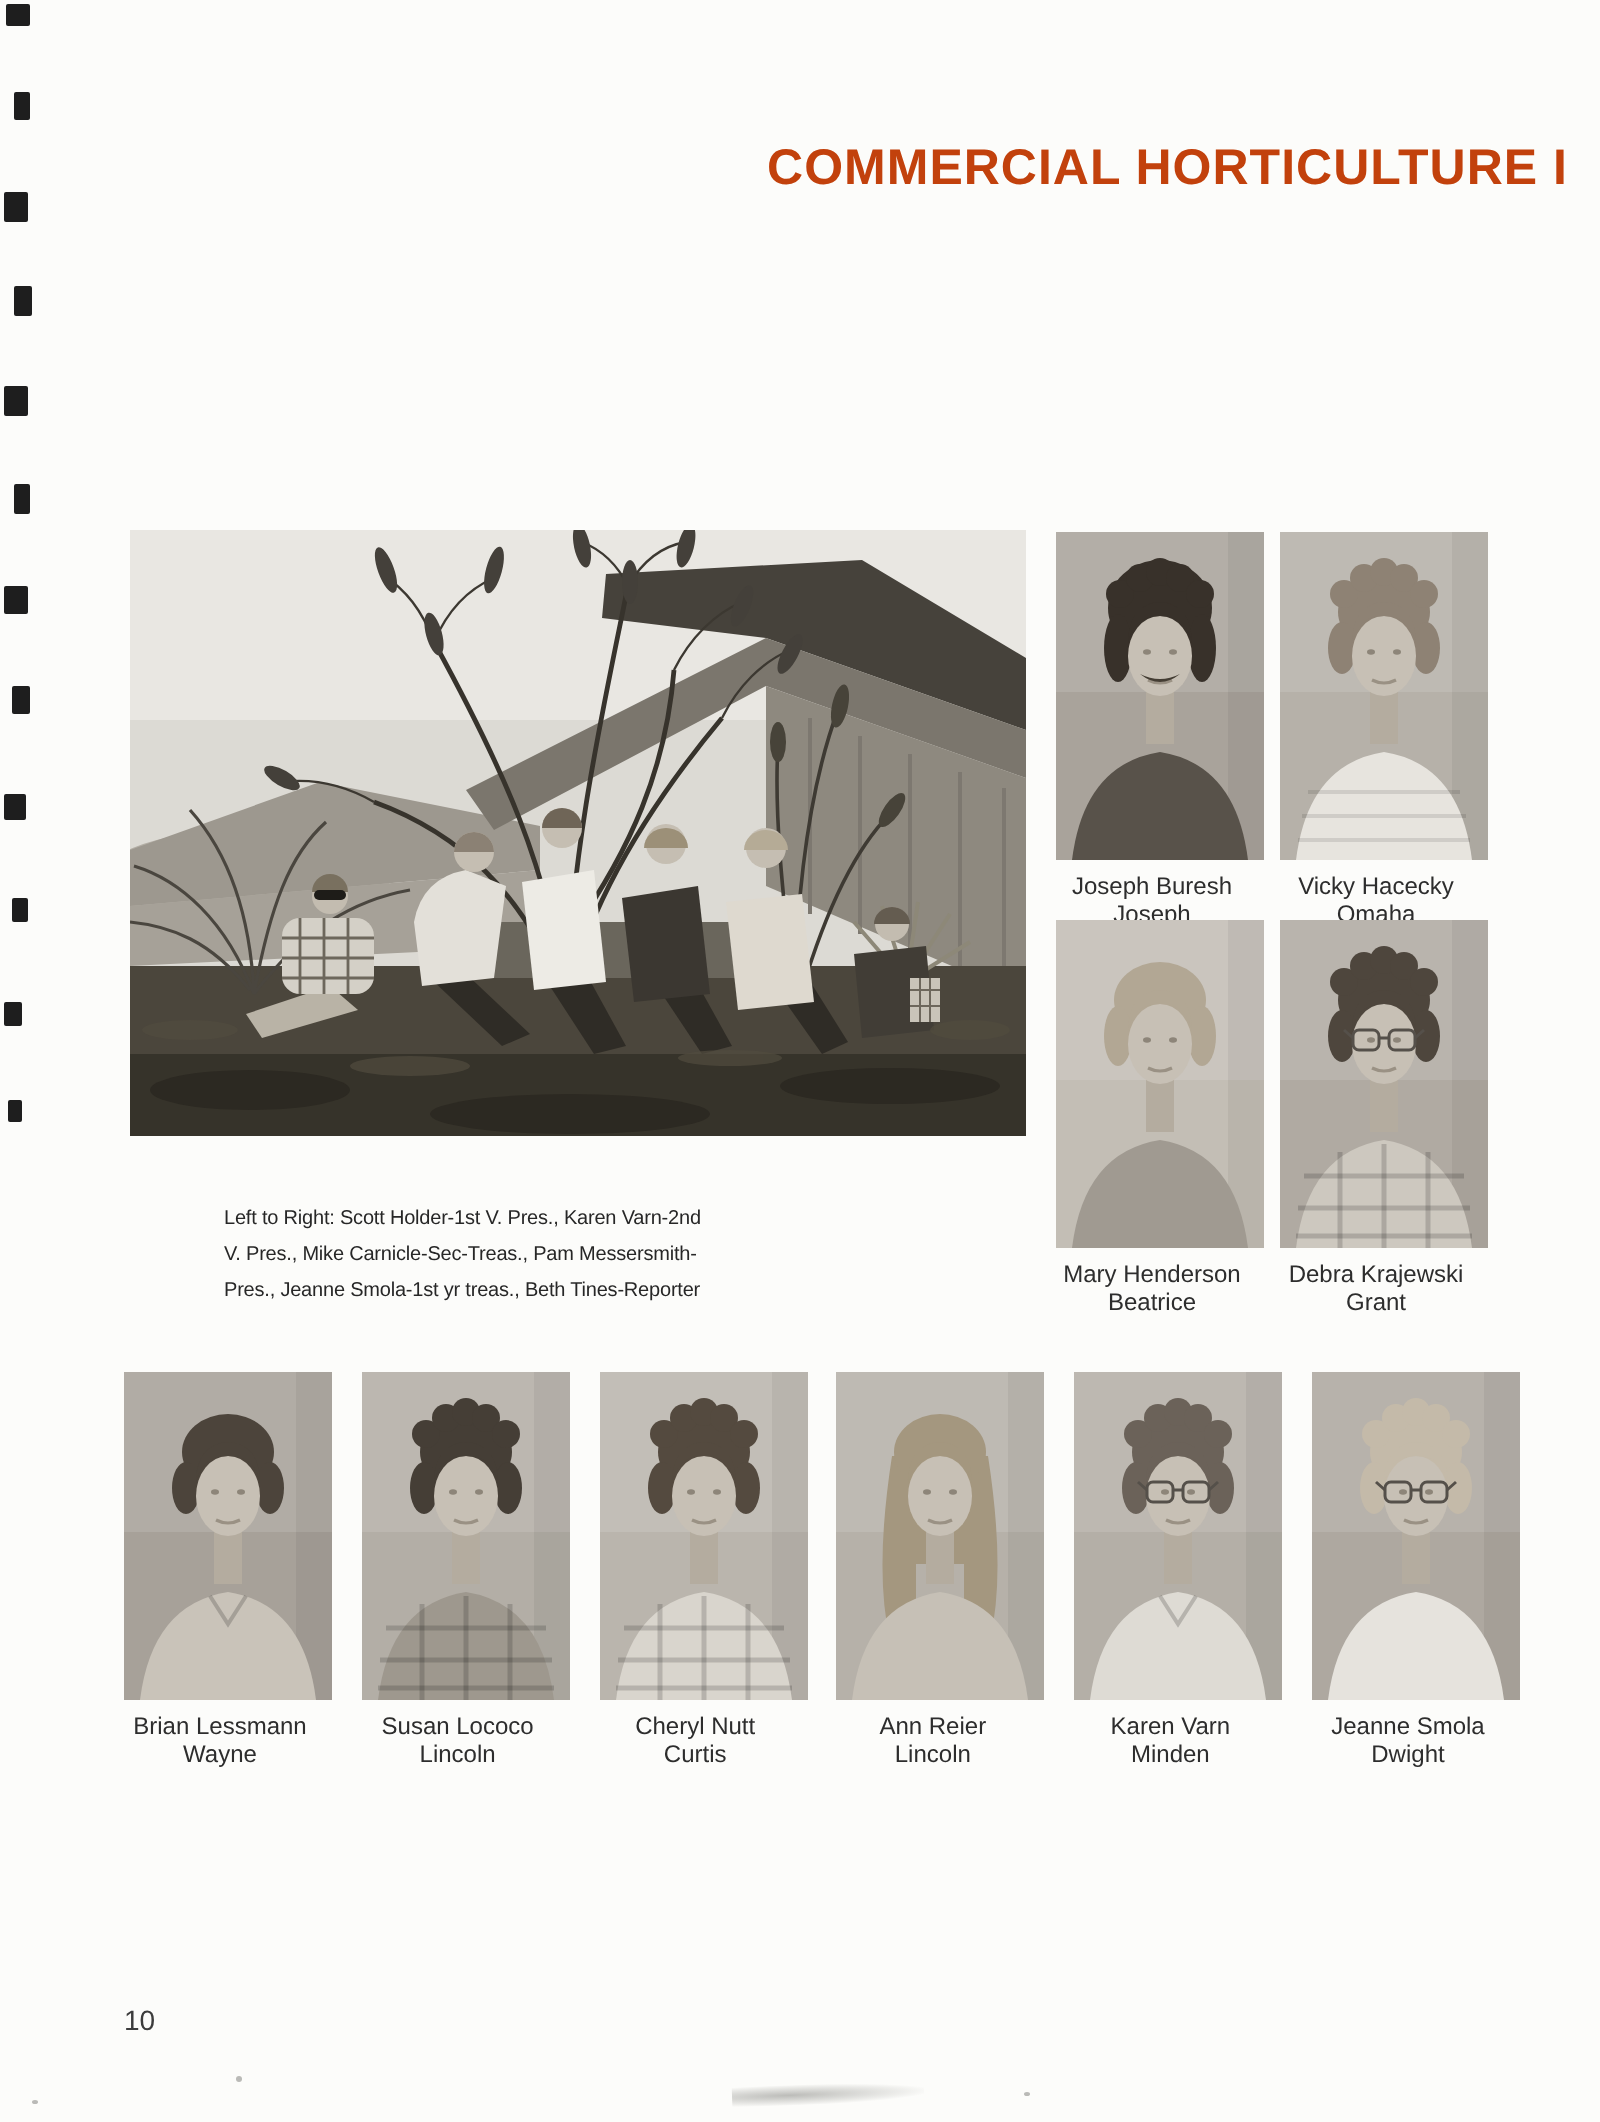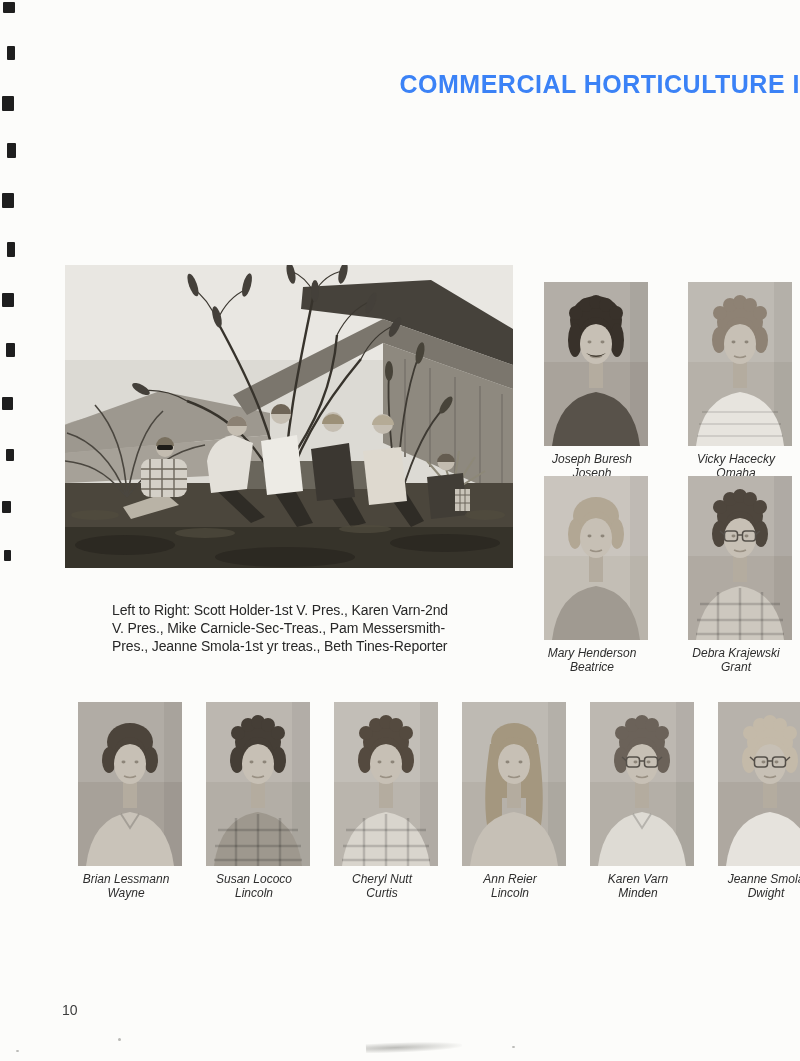--- a/index.html
+++ b/index.html
@@ -4,47 +4,47 @@
 <style>
   html,body{margin:0;padding:0;background:#ffffff;}
   .page{
     position:relative;width:800px;height:1061px;overflow:hidden;
     background:#fcfcfa;
     font-family:"Liberation Sans", sans-serif;
     color:#222;
   }
   .scan-mark{position:absolute;background:#1e1e1e;border-radius:1px;}
   .page-title{
-    position:absolute;top:53px;right:0;
-    font-size:25px;font-weight:bold;letter-spacing:0.5px;color:#3b82f6;
+    position:absolute;top:53px;right:16px;
+    font-size:25px;font-weight:bold;letter-spacing:0.5px;color:#c2410c;
     white-space:nowrap;
     text-align:right;
   }
   .group-photo{
     position:absolute;left:65px;top:265px;width:448px;height:303px;
     background:#cfccc5;overflow:hidden;
   }
   .officers-heading{
     position:absolute;left:90px;top:582px;width:420px;
     text-align:center;font-size:15px;font-weight:bold;letter-spacing:0.3px;color:#1d1d1d;
     white-space:nowrap;
   }
   .officers-caption{
     position:absolute;left:112px;top:601px;width:420px;
-    font-size:14px;line-height:18px;letter-spacing:-0.1px;color:#272727;
+    font-size:10px;line-height:18px;letter-spacing:-0.1px;color:#272727;
     white-space:pre-line;
   }
   .side-row{position:absolute;left:528px;display:flex;gap:16px;}
   #side-row-1{top:266px;}
   #side-row-2{top:460px;}
   .bottom-row{
     position:absolute;left:62px;top:686px;width:690px;
     display:flex;justify-content:space-between;
   }
-  .cell{width:96px;margin:16px;font-style:italic;}
+  .cell{width:96px;margin:0;}
   .photo{width:104px;height:164px;background:#b2ada6;overflow:hidden;box-shadow:0 0 0 1px rgba(60,60,55,0.25) inset;}
   .caption{margin-top:6px;text-align:center;font-size:12px;line-height:14px;color:#2d2d2d;}
   .caption div{white-space:nowrap;}
   .page-number{position:absolute;left:62px;top:1002px;font-size:14px;color:#3c3c3c;}
   .smudge{
     position:absolute;left:366px;top:1042px;width:96px;height:10px;
     background:radial-gradient(ellipse at 30% 50%, rgba(110,110,105,0.45), rgba(160,160,155,0.15) 60%, rgba(0,0,0,0) 75%);
     transform:rotate(-2deg);
   }
   .speck{position:absolute;background:rgba(120,120,115,0.5);border-radius:50%;}

